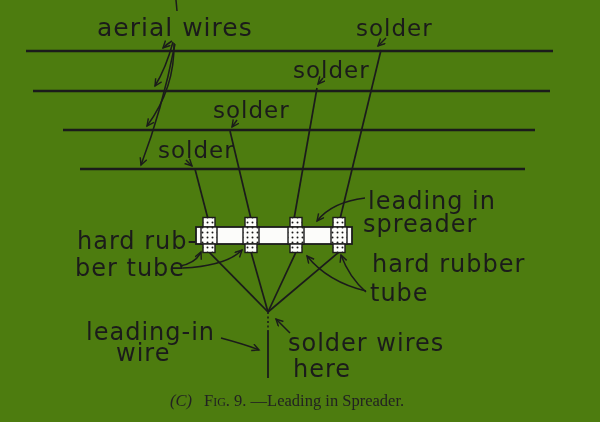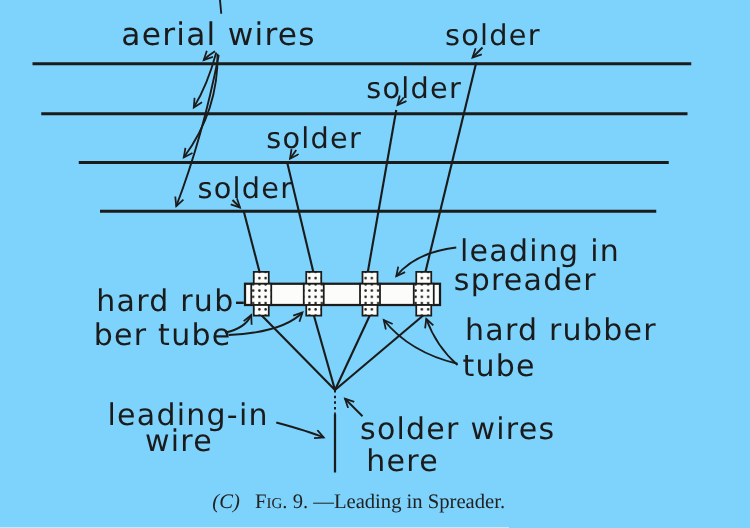--- a/index.html
+++ b/index.html
@@ -7,21 +7,21 @@
     padding: 0;
     width: 600px;
     height: 422px;
     background: #fcfcfa;
     overflow: hidden;
   }
   .stage {
     position: relative;
     width: 600px;
     height: 422px;
-    background: #7dd3fc;
+    background: #4d7c0f;
   }
   svg { display: block; }
   .ink-stroke { stroke: #1b1b1b; fill: none; }
   .hand-label {
     font-family: "DejaVu Sans", sans-serif;
     fill: #1b1b1b;
     letter-spacing: 1px;
   }
   .caption-text {
     font-family: "Liberation Serif", "DejaVu Serif", serif;

